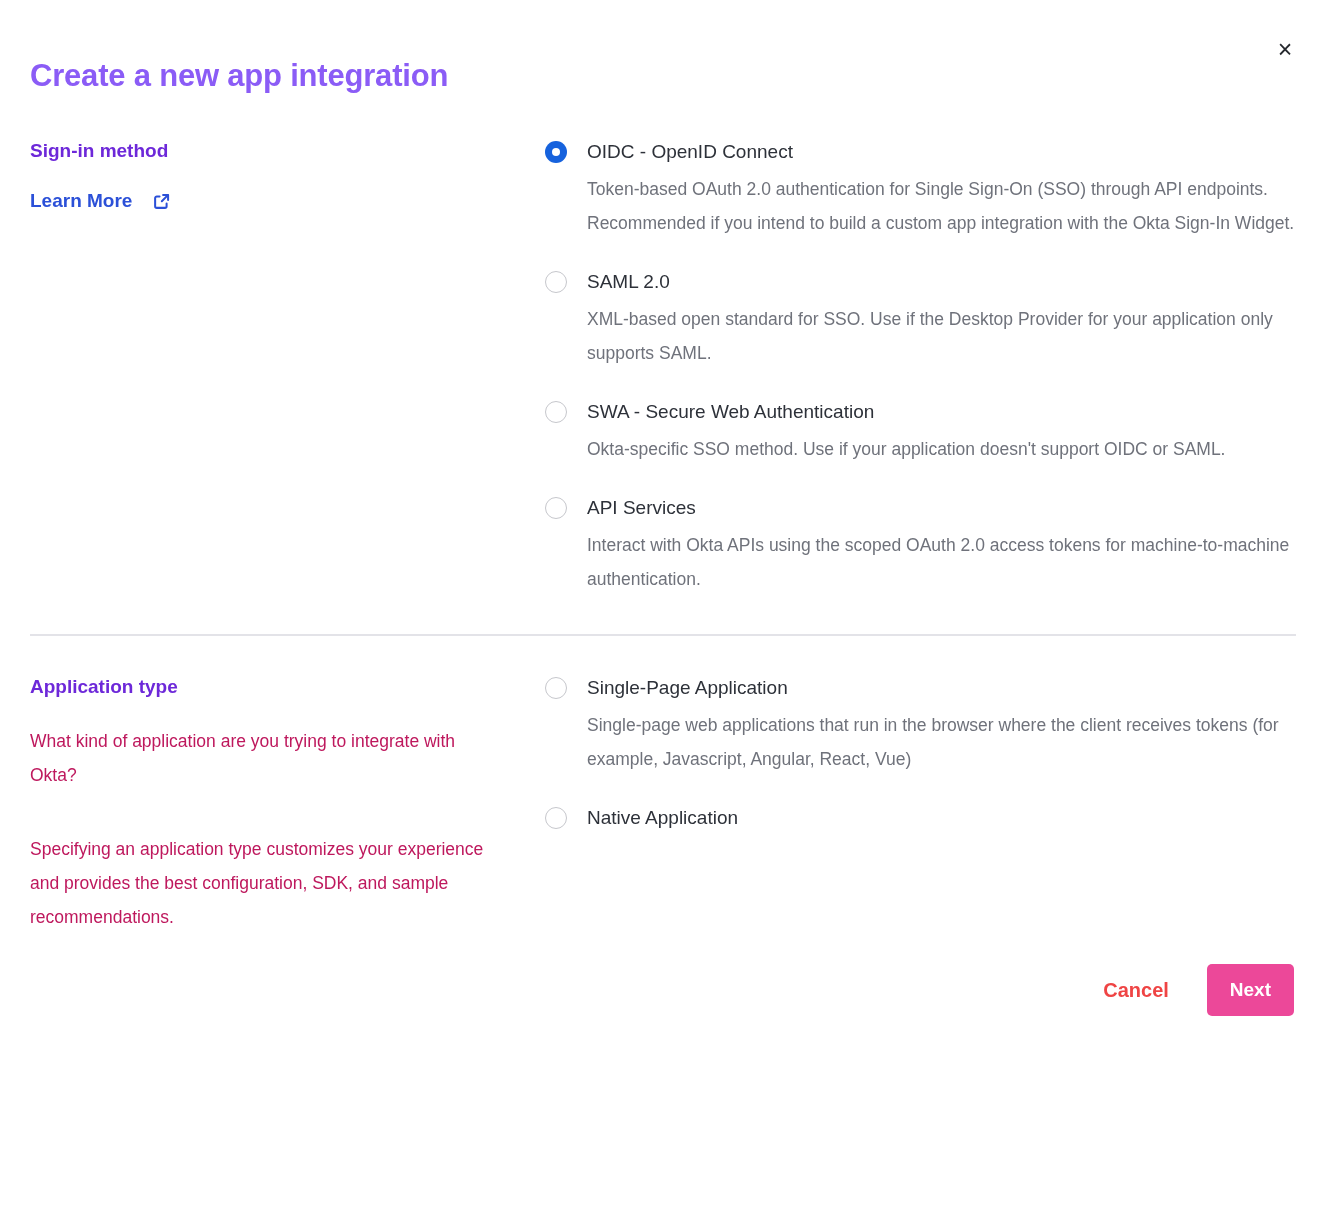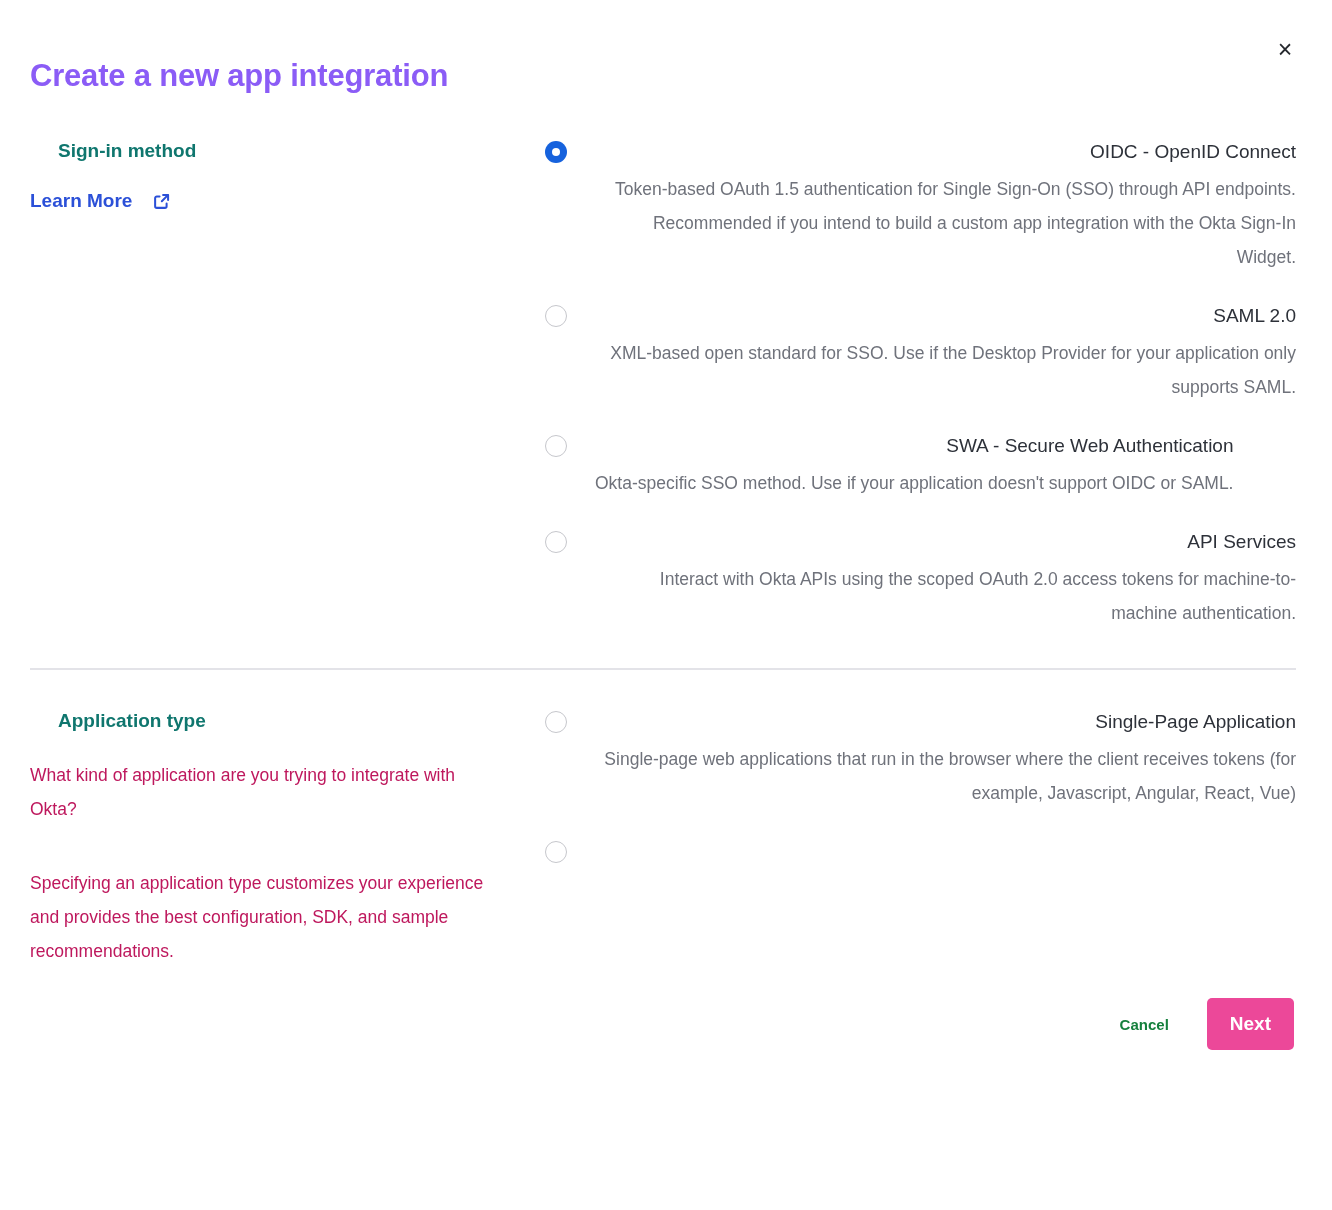--- a/index.html
+++ b/index.html
@@ -36,23 +36,22 @@
     display: grid;
     grid-template-columns: 515px 1fr;
     align-items: start;
   }
   .section.signin { margin-top: 46px; }
   .section.apptype { margin-top: 40px; }
 
   .section-heading {
     font-size: 19px;
     font-weight: 700;
-    color: #0f766e;
+    color: #6d28d9;
     line-height: 22px;
-    margin-left: 28px;
   }
 
   .learn-more {
     margin-top: 28px;
     display: inline-flex;
     align-items: center;
     gap: 21px;
     color: #2b50d8;
     font-size: 19px;
     font-weight: 700;
@@ -67,23 +66,22 @@
     color: #be185d;
     font-size: 17.5px;
     line-height: 34px;
   }
   .left-text.intro { margin-top: 26px; }
   .left-text.note  { margin-top: 40px; }
 
   .options { display: flex; flex-direction: column; }
   .option {
     display: flex;
-    gap: 28px;
+    gap: 20px;
     margin-bottom: 30px;
-    text-align: right;
   }
   .option:last-child { margin-bottom: 0; }
 
   .radio {
     width: 22px; height: 22px;
     border-radius: 50%;
     border: 1.5px solid #c6c7cc;
     background: #ffffff;
     flex-shrink: 0;
     margin-top: 1px;
@@ -127,22 +125,22 @@
 
   .footer {
     margin-top: 30px;
     display: flex;
     justify-content: flex-end;
     align-items: center;
     gap: 38px;
     padding-right: 2px;
   }
   .cancel-link {
-    color: #15803d;
-    font-size: 15px;
+    color: #ef4444;
+    font-size: 20px;
     font-weight: 700;
     text-decoration: none;
     cursor: pointer;
     background: transparent;
     border: none;
     font-family: "Liberation Sans", sans-serif;
     text-align: center;
   }
   .next-btn {
     background: #ec4899;
@@ -178,21 +176,21 @@
           </svg>
         </span>
       </a>
     </div>
 
     <div class="options">
       <div class="option">
         <span class="radio selected"></span>
         <div class="option-body">
           <div class="option-label">OIDC - OpenID Connect</div>
-          <div class="option-desc">Token-based OAuth 1.5 authentication for Single Sign-On (SSO) through API endpoints. Recommended if you intend to build a custom app integration with the Okta Sign-In Widget.</div>
+          <div class="option-desc">Token-based OAuth 2.0 authentication for Single Sign-On (SSO) through API endpoints. Recommended if you intend to build a custom app integration with the Okta Sign-In Widget.</div>
         </div>
       </div>
       <div class="option">
         <span class="radio"></span>
         <div class="option-body">
           <div class="option-label">SAML 2.0</div>
           <div class="option-desc">XML-based open standard for SSO. Use if the Desktop Provider for your application only supports SAML.</div>
         </div>
       </div>
       <div class="option">
@@ -225,20 +223,21 @@
       <div class="option">
         <span class="radio"></span>
         <div class="option-body">
           <div class="option-label">Single-Page Application</div>
           <div class="option-desc">Single-page web applications that run in the browser where the client receives tokens (for example, Javascript, Angular, React, Vue)</div>
         </div>
       </div>
       <div class="option">
         <span class="radio"></span>
         <div class="option-body">
+          <div class="option-label">Native Application</div>
         </div>
       </div>
     </div>
   </div>
 
   <div class="footer">
     <button class="cancel-link">Cancel</button>
     <button class="next-btn">Next</button>
   </div>
 

